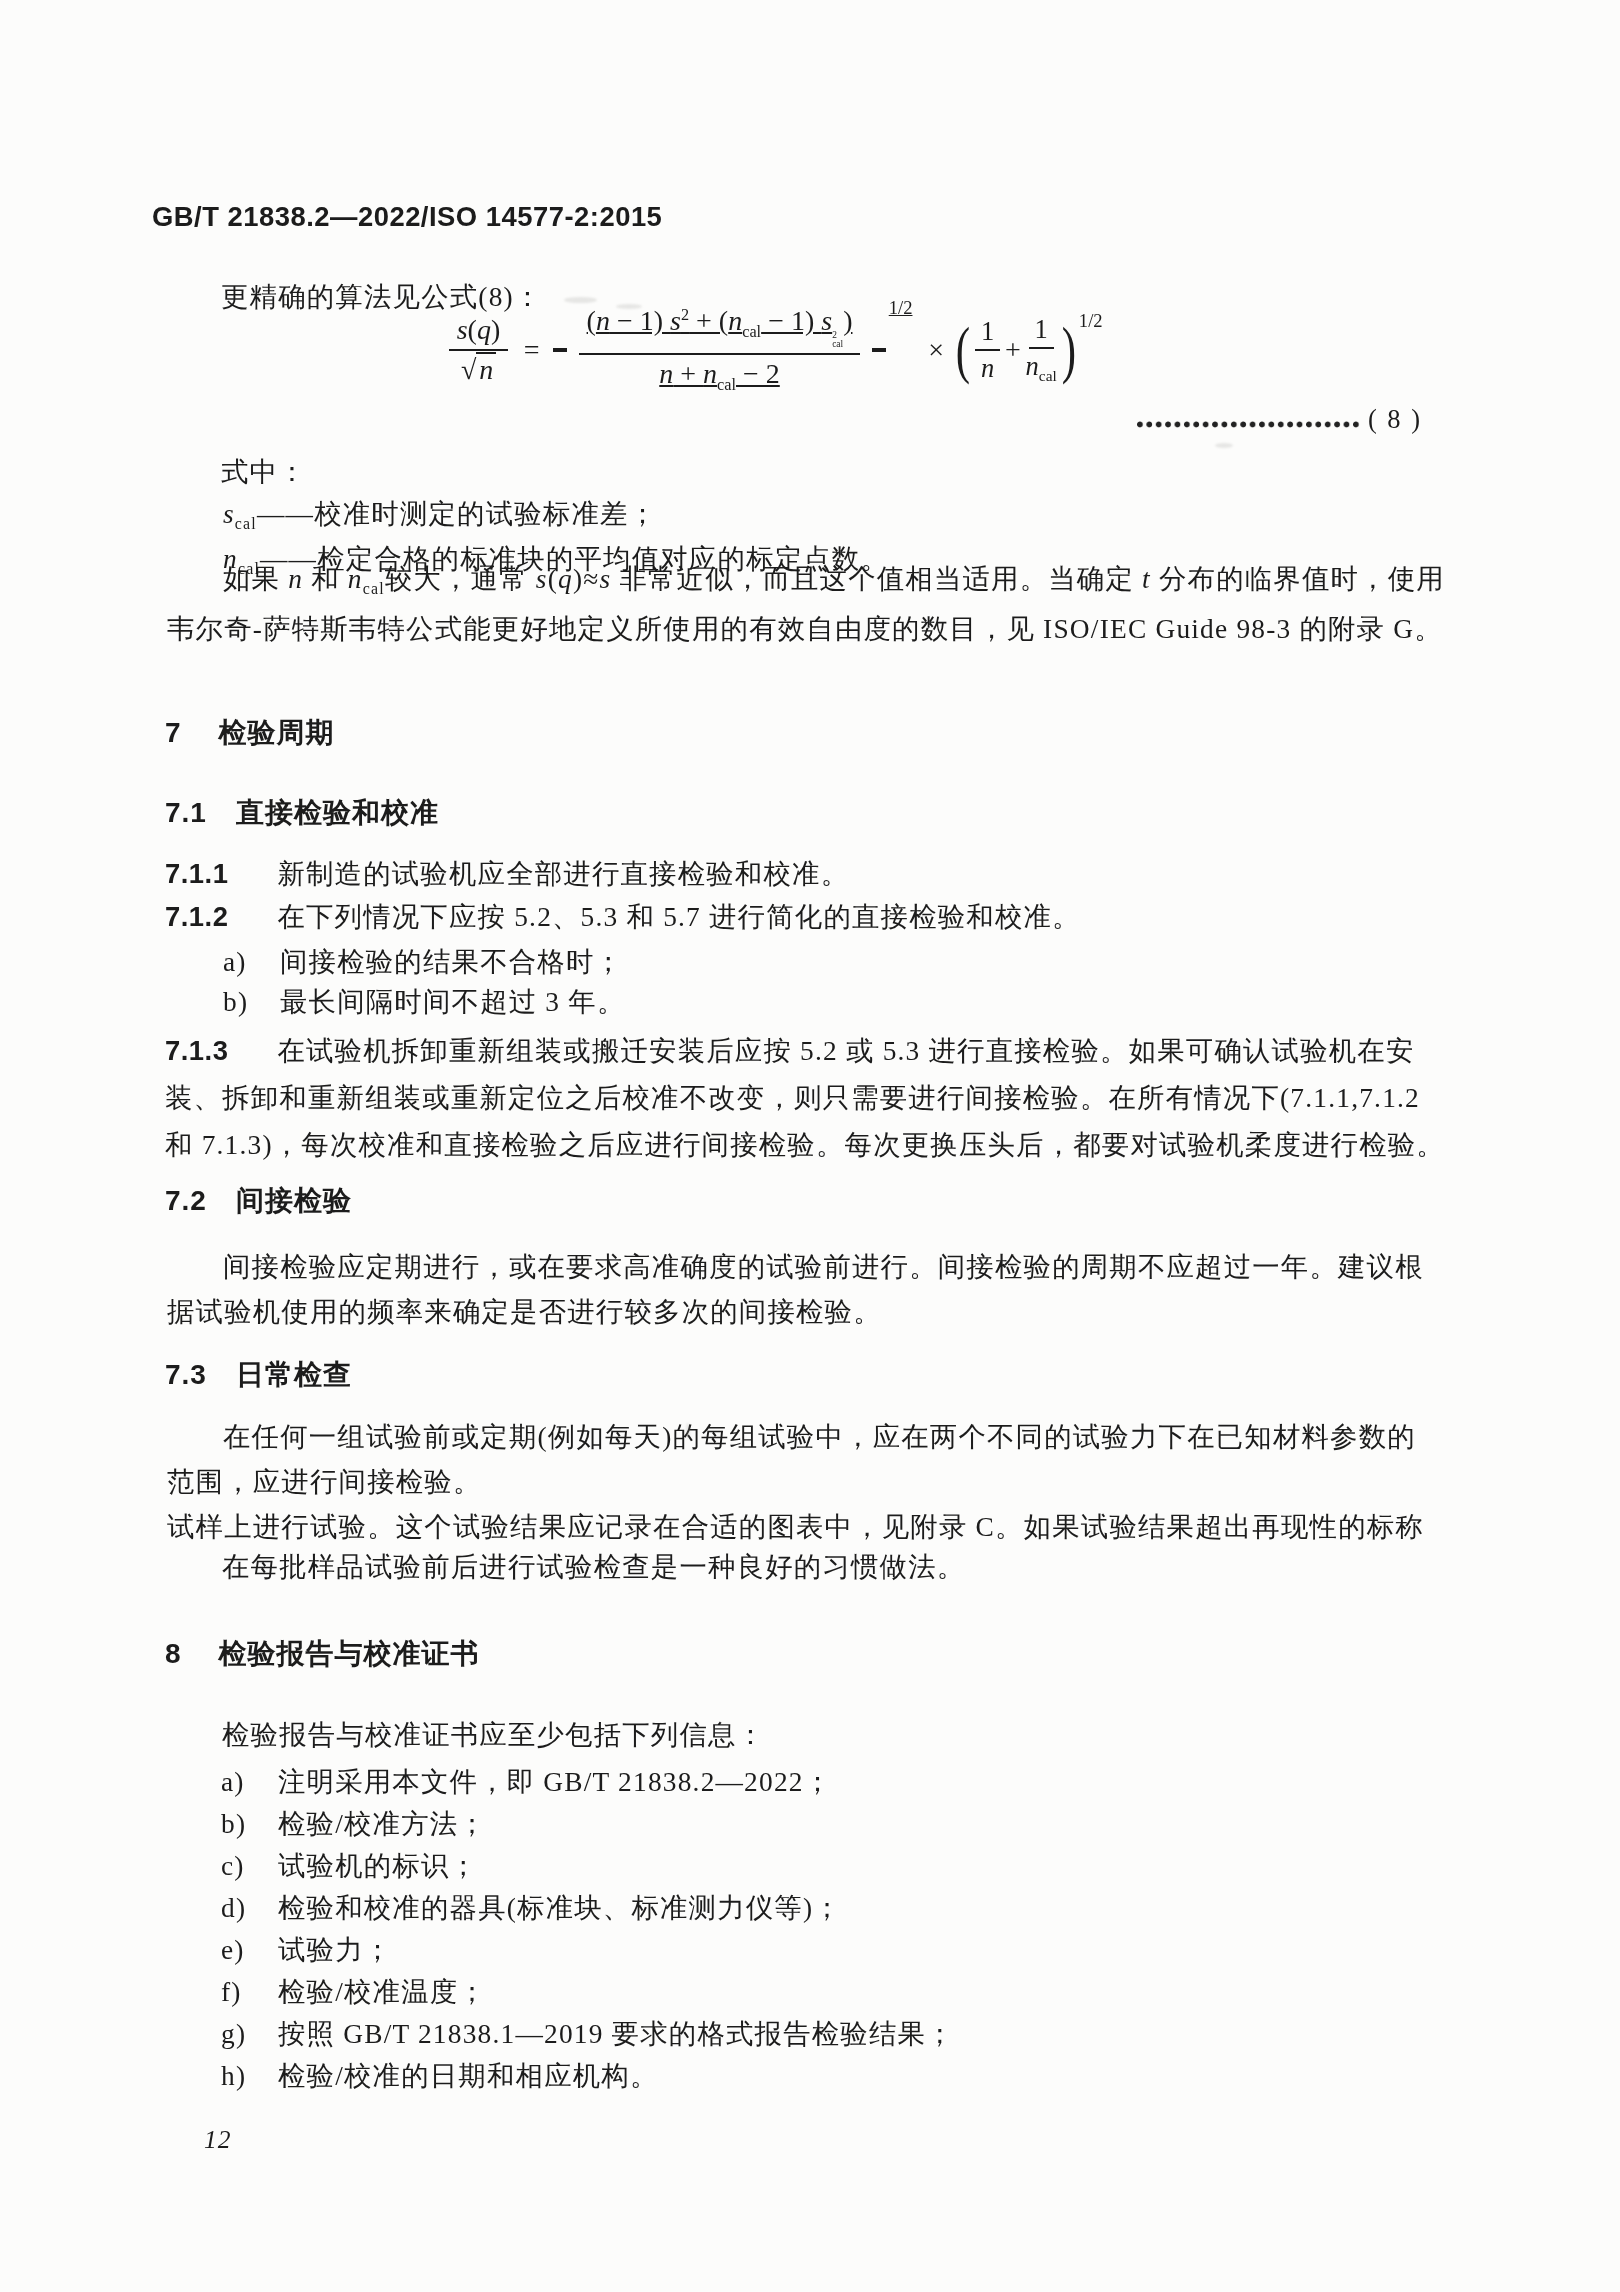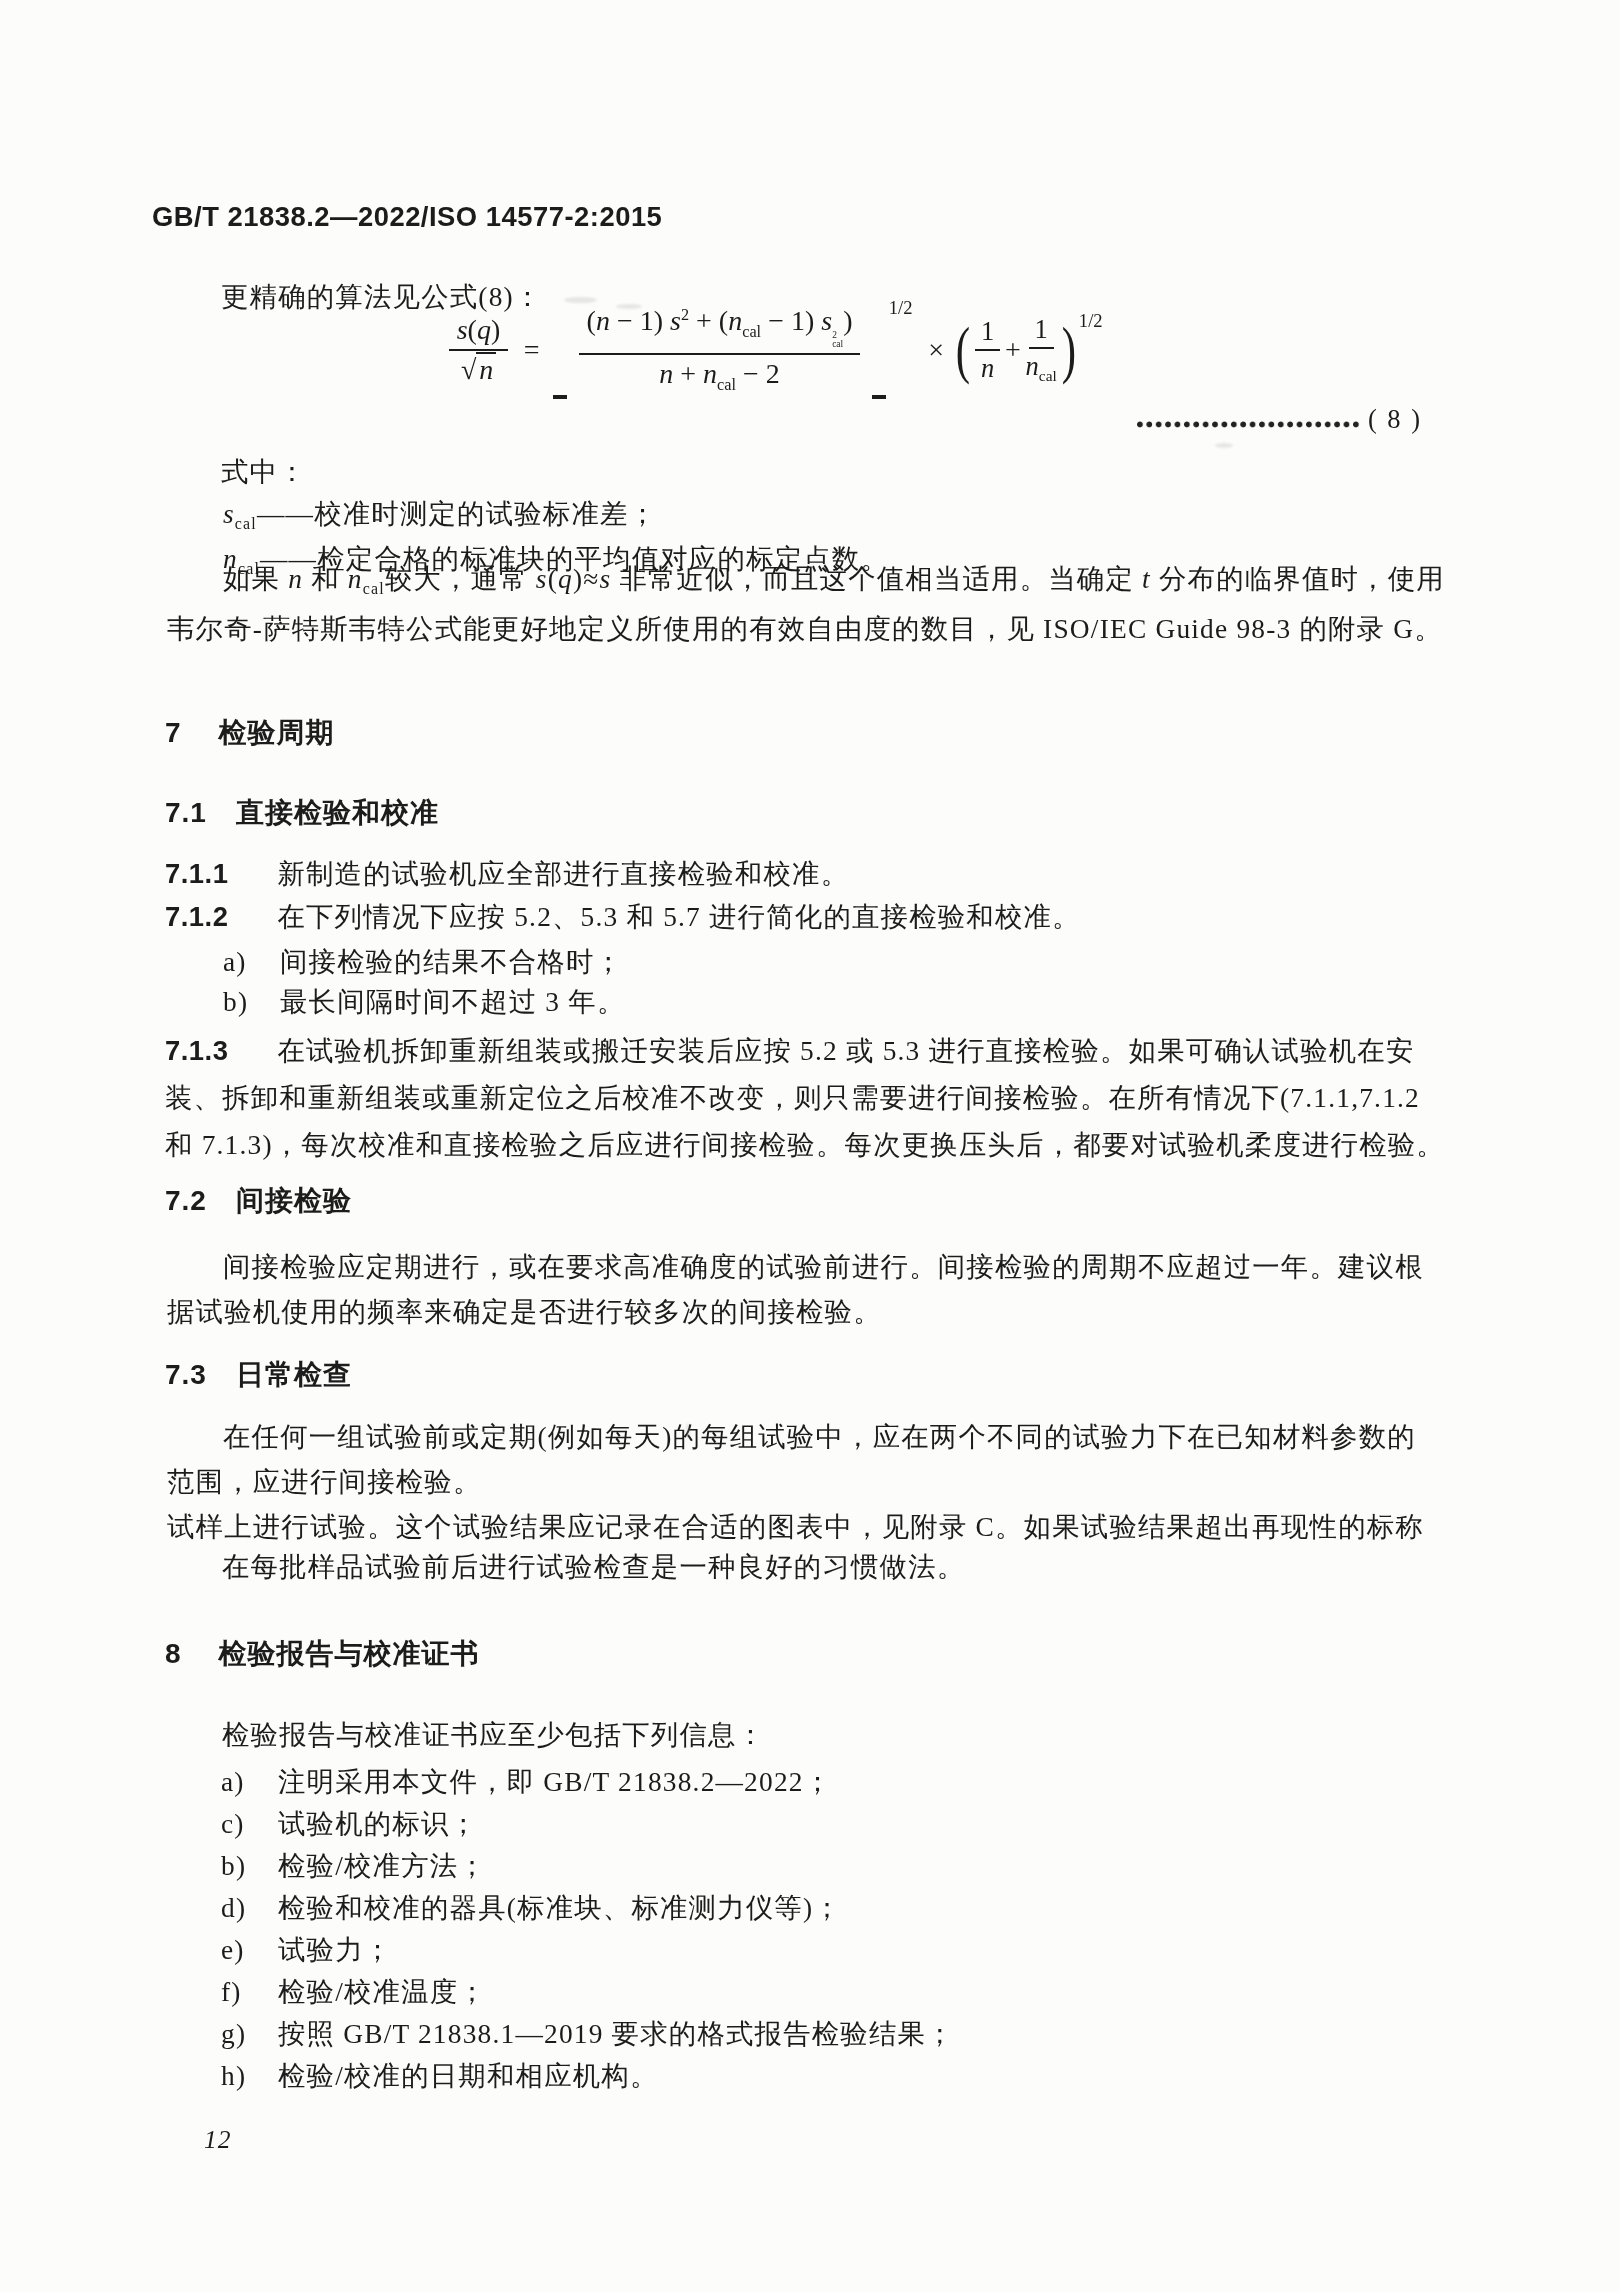--- a/index.html
+++ b/index.html
@@ -36,21 +36,21 @@
   i,.var{font-style:italic;font-family:"Liberation Serif","DejaVu Serif",serif;}
   sub,.ss-sub{font-size:0.58em;}
   sup,.ss-sup{font-size:0.58em;}
   .formula{display:flex;align-items:center;font-size:28px;letter-spacing:0;}
   .frac{display:inline-flex;flex-direction:column;align-items:center;margin:0 5.9px;}
   .frac .fnum{padding:0 7.8px 2.9px 7.8px;border-bottom:2px solid #1c1c1c;text-align:center;white-space:nowrap;}
   .frac .fden{padding-top:2.9px;text-align:center;white-space:nowrap;}
   .root{white-space:nowrap;}
   .root .radicand{border-top:2px solid #1c1c1c;padding:0 2.9px;}
   .eqsign{margin:0 9.8px;}
-  .brkgroup{display:flex;align-items:flex-end;margin:0 3.9px;}
+  .brkgroup{display:flex;align-items:center;margin:0 3.9px;text-decoration:underline;}
   .brk{width:11.8px;border-top:2.9px solid #1c1c1c;border-bottom:2.9px solid #1c1c1c;}
   .brk.l{border-left:2.9px solid #1c1c1c;}
   .brk.r{border-right:2.9px solid #1c1c1c;}
   .brkinner{display:flex;align-items:center;padding:3.9px 5.9px;}
   .expo{font-size:18.6px;align-self:flex-start;margin:-3.9px 0 0 2.9px;white-space:nowrap;}
   .times{margin:0 11.8px;}
   .pgroup{display:flex;align-items:center;}
   .bigparen{font-size:43px;font-weight:400;transform:scaleY(1.45);line-height:1;}
   .minifrac{display:inline-flex;flex-direction:column;align-items:center;margin:0 4.9px;font-size:26.5px;}
   .minifrac .fnum{border-bottom:2px solid #1c1c1c;padding:0 5.9px 2px;}
@@ -181,22 +181,22 @@
   <div class="abs bodytext" style="left:222px;top:1549px;">在每批样品试验前后进行试验检查是一种良好的习惯做法。</div>
 
   <div class="abs heading" style="left:165px;top:1635px;">
     <span class="no">8</span><span>检验报告与校准证书</span>
   </div>
 
   <div class="abs bodytext" style="left:222px;top:1717px;">检验报告与校准证书应至少包括下列信息：</div>
 
   <div class="abs list list8" style="left:221px;top:1761px;">
       <div class="li"><span class="marker">a)</span><span class="txt">注明采用本文件，即 GB/T 21838.2—2022；</span></div>
+      <div class="li"><span class="marker">b)</span><span class="txt">检验/校准方法；</span></div>
       <div class="li"><span class="marker">c)</span><span class="txt">试验机的标识；</span></div>
-      <div class="li"><span class="marker">b)</span><span class="txt">检验/校准方法；</span></div>
       <div class="li"><span class="marker">d)</span><span class="txt">检验和校准的器具(标准块、标准测力仪等)；</span></div>
       <div class="li"><span class="marker">e)</span><span class="txt">试验力；</span></div>
       <div class="li"><span class="marker">f)</span><span class="txt">检验/校准温度；</span></div>
       <div class="li"><span class="marker">g)</span><span class="txt">按照 GB/T 21838.1—2019 要求的格式报告检验结果；</span></div>
       <div class="li"><span class="marker">h)</span><span class="txt">检验/校准的日期和相应机构。</span></div>
     </div>
 
   <div class="abs pagenum" style="left:204px;top:2125px;font-style:italic;">12</div>
 
   <div class="artifact" style="left:564px;top:297px;width:33px;height:5.9px;"></div>

